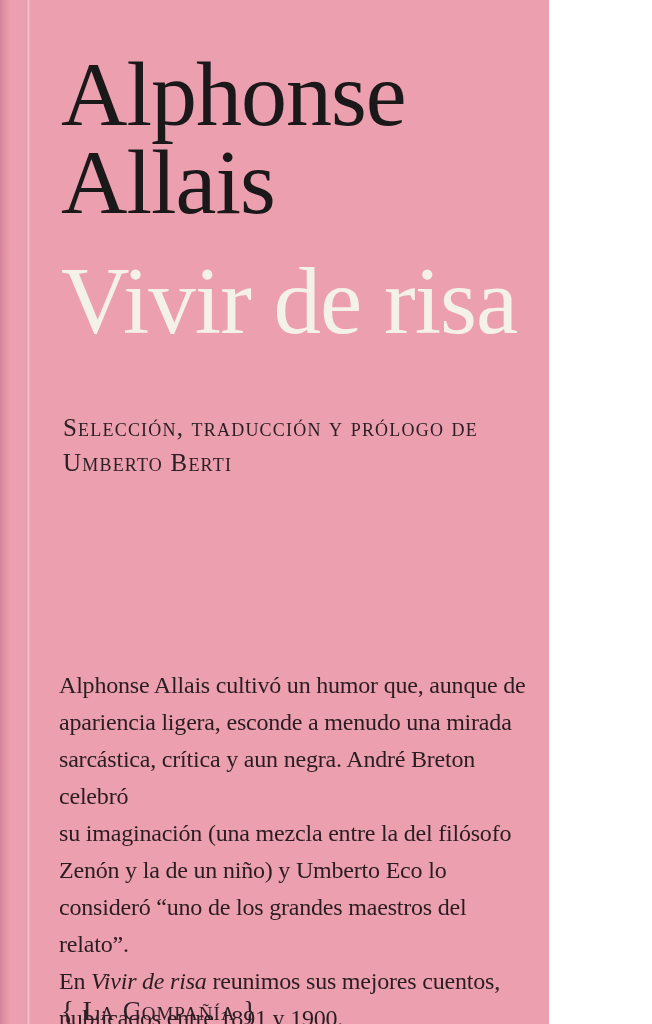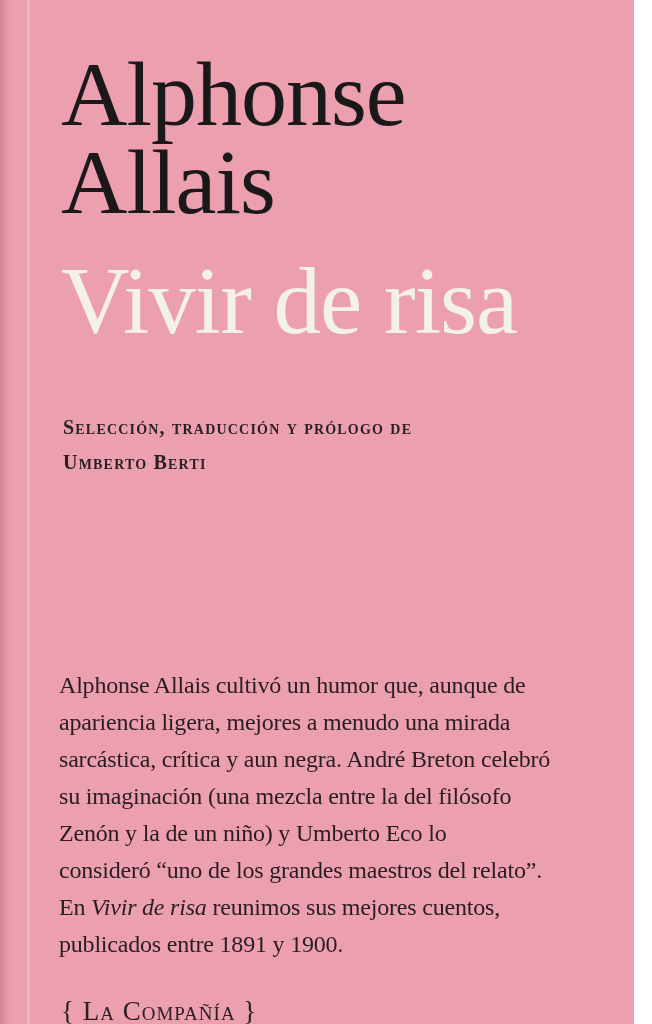--- a/index.html
+++ b/index.html
@@ -2,21 +2,21 @@
 <html><head>
 <meta charset="utf-8">
 <style>
   html, body {
     margin: 0;
     padding: 0;
     background: #ffffff;
   }
   .cover {
     position: relative;
-    width: 634px;
+    width: 549px;
     height: 1024px;
     overflow: hidden;
     background: var(--bg, #ec9fae);
     font-family: "Liberation Serif", "DejaVu Serif", serif;
   }
   
   .spine-edge {
     position: absolute;
     left: 0; top: 0; bottom: 0;
     width: 10px;
@@ -44,23 +44,23 @@
     font-size: 95px;
     line-height: 95px;
     letter-spacing: -1px;
     color: var(--title, #f4f1e8);
     white-space: nowrap;
   }
   .credit {
     position: absolute;
     left: 63px; top: 410px;
     color: var(--credit, #2c2026);
-    font-size: 20px;
+    font-size: 25px;
     line-height: 35px;
-    font-weight: 700;
+    font-weight: 400;
     font-variant: small-caps;
     letter-spacing: 1.2px;
   }
   .blurb {
     position: absolute;
     left: 59px; top: 667px;
     right: 8px;
     margin: 0;
     color: var(--body, #2a1d22);
     font-size: 24px;
@@ -93,21 +93,21 @@
 Allais</h1>
 
   <h2 class="book-title" style="margin:0;font-weight:normal;">Vivir de risa</h2>
 
   <div class="credit">
     <div>Selección, traducción y prólogo de</div>
     <div>Umberto Berti</div>
   </div>
 
   <p class="blurb"><span>Alphonse Allais cultivó un humor que, aunque de
-apariencia ligera, mejores a menudo una mirada
+apariencia ligera, esconde a menudo una mirada
 sarcástica, crítica y aun negra. André Breton celebró
 su imaginación (una mezcla entre la del filósofo
 Zenón y la de un niño) y Umberto Eco lo
 consideró “uno de los grandes maestros del relato”.
 En </span><em>Vivir de risa</em><span> reunimos sus mejores cuentos,
 publicados entre 1891 y 1900.</span></p>
 
   <div class="publisher-mark">{ La Compañía }</div>
 
 </div>

